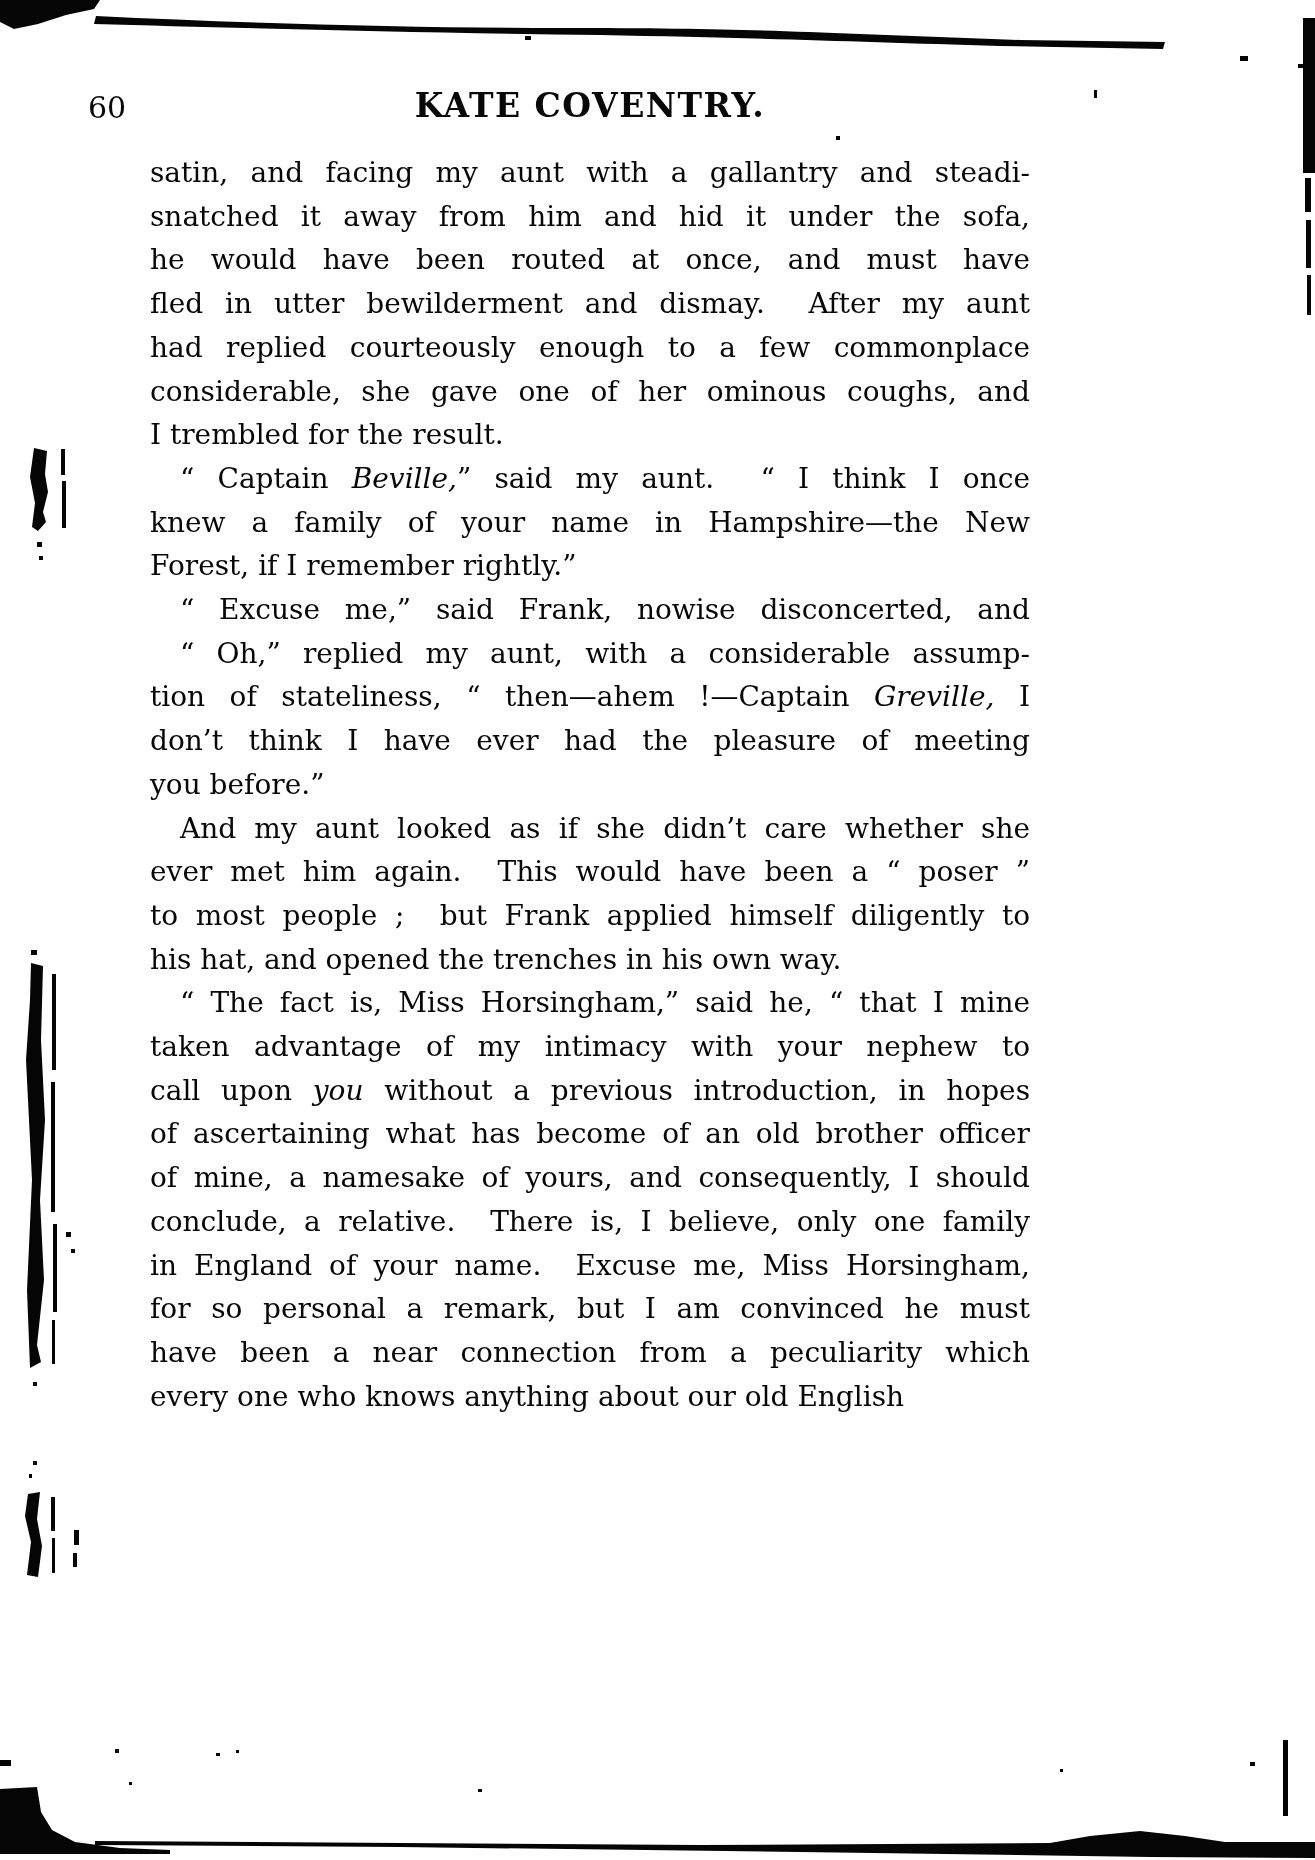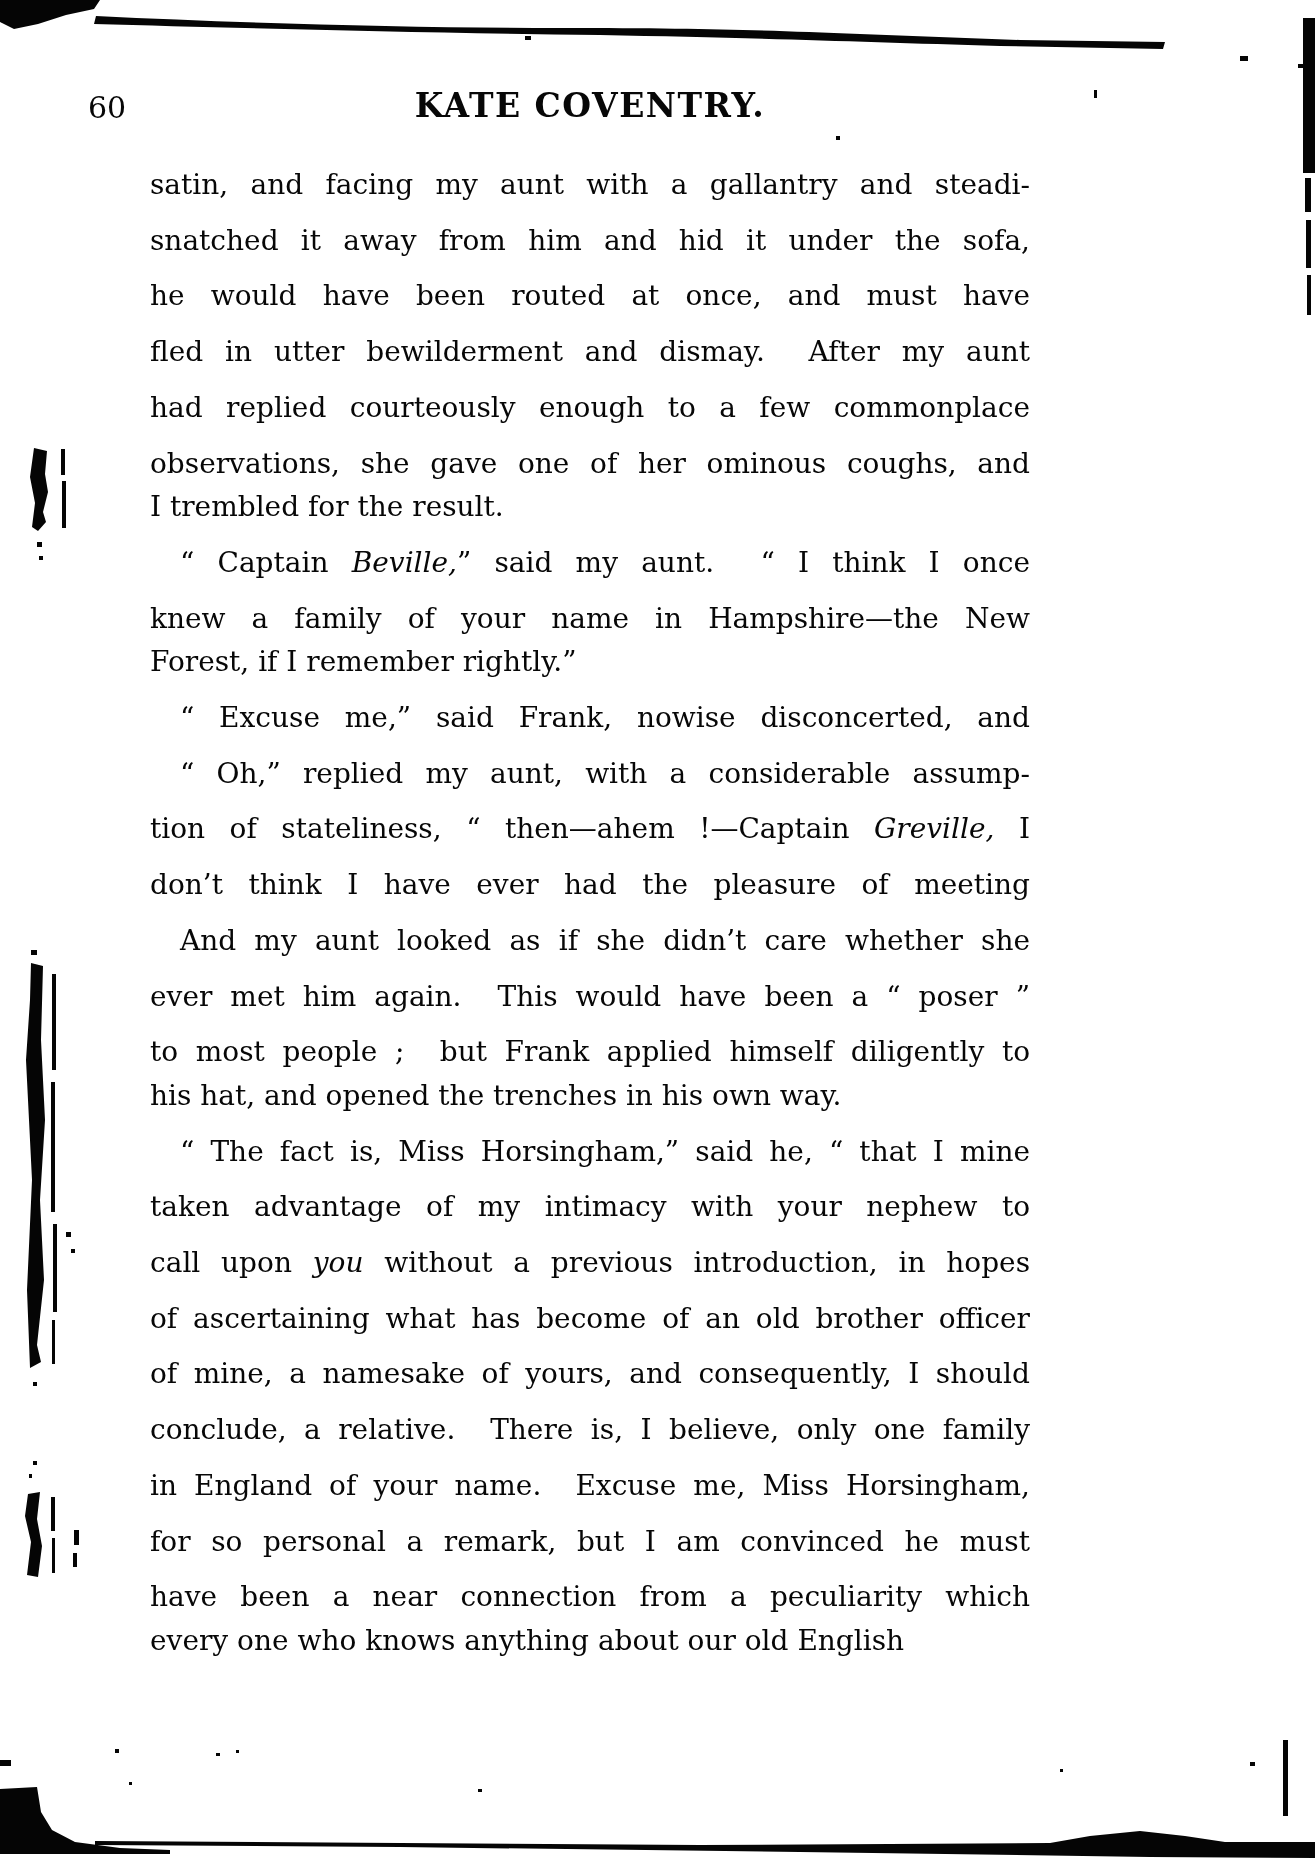--- a/index.html
+++ b/index.html
@@ -19,21 +19,21 @@
   .running-head{
     position:absolute;left:150px;top:87px;width:880px;
     text-align:center;font-size:33px;line-height:38px;
     font-weight:bold;letter-spacing:1.5px;
   }
   .text-block{
     position:absolute;left:150px;top:151px;width:880px;
     font-size:28px;line-height:43.7px;
   }
   .line{white-space:pre-wrap;}
-  .line.justify{text-align:justify;text-align-last:justify;margin-top:12px;}
+  .line.justify{text-align:justify;text-align-last:justify;}
   .line.indent{text-indent:30px;}
   .italic{font-style:italic;}
 </style>
 </head>
 <body>
 
 <div class="page">
 
   <svg class="artifacts" viewBox="0 0 1315 1860" xmlns="http://www.w3.org/2000/svg" fill="#050505">
 
@@ -93,29 +93,30 @@
 
   <div class="pageno">60</div>
   <div class="running-head">KATE COVENTRY.</div>
 
   <div class="text-block">
       <div class="line justify"><span>satin, and facing my aunt with a gallantry and steadi-</span></div>
       <div class="line justify"><span>snatched it away from him and hid it under the sofa,</span></div>
       <div class="line justify"><span>he would have been routed at once, and must have</span></div>
       <div class="line justify"><span>fled in utter bewilderment and dismay.  After my aunt</span></div>
       <div class="line justify"><span>had replied courteously enough to a few commonplace</span></div>
-      <div class="line justify"><span>observations, she gave one of her ominous coughs, and</span></div>
+      <div class="line justify"><span>considerable, she gave one of her ominous coughs, and</span></div>
       <div class="line"><span>I trembled for the result.</span></div>
       <div class="line justify indent"><span>“ Captain </span><span class="italic">Beville,</span><span>” said my aunt.  “ I think I once</span></div>
       <div class="line justify"><span>knew a family of your name in Hampshire—the New</span></div>
       <div class="line"><span>Forest, if I remember rightly.”</span></div>
       <div class="line justify indent"><span>“ Excuse me,” said Frank, nowise disconcerted, and</span></div>
       <div class="line justify indent"><span>“ Oh,” replied my aunt, with a considerable assump-</span></div>
       <div class="line justify"><span>tion of stateliness, “ then—ahem !—Captain </span><span class="italic">Greville,</span><span> I</span></div>
       <div class="line justify"><span>don’t think I have ever had the pleasure of meeting</span></div>
+      <div class="line"><span>you before.”</span></div>
       <div class="line justify indent"><span>And my aunt looked as if she didn’t care whether she</span></div>
       <div class="line justify"><span>ever met him again.  This would have been a “ poser ”</span></div>
       <div class="line justify"><span>to most people ;  but Frank applied himself diligently to</span></div>
       <div class="line"><span>his hat, and opened the trenches in his own way.</span></div>
       <div class="line justify indent"><span>“ The fact is, Miss Horsingham,” said he, “ that I mine</span></div>
       <div class="line justify"><span>taken advantage of my intimacy with your nephew to</span></div>
       <div class="line justify"><span>call upon </span><span class="italic">you</span><span> without a previous introduction, in hopes</span></div>
       <div class="line justify"><span>of ascertaining what has become of an old brother officer</span></div>
       <div class="line justify"><span>of mine, a namesake of yours, and consequently, I should</span></div>
       <div class="line justify"><span>conclude, a relative.  There is, I believe, only one family</span></div>

